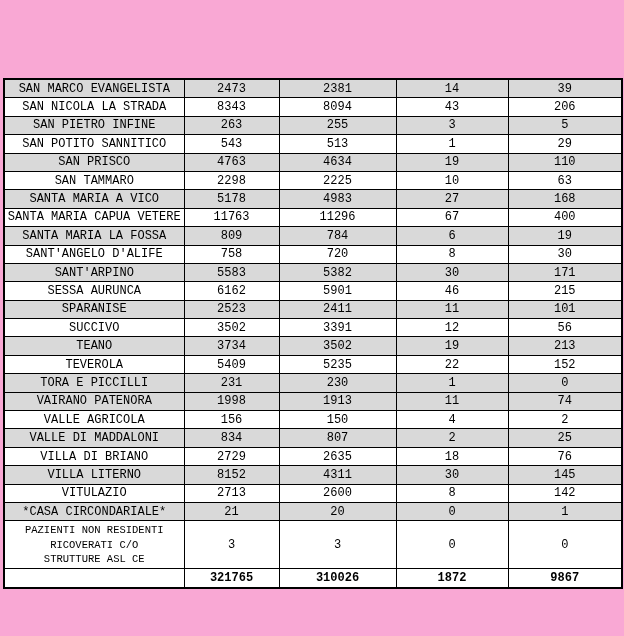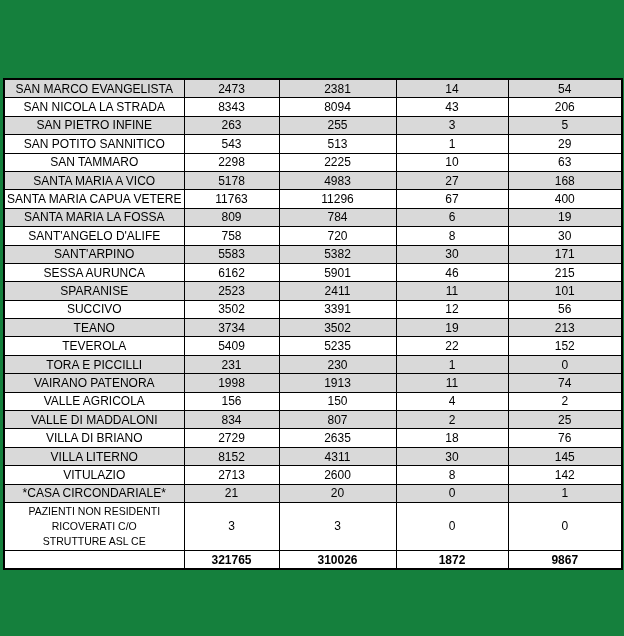--- a/index.html
+++ b/index.html
@@ -4,23 +4,23 @@
 <style>
   html, body {
     margin: 0;
     padding: 0;
     background: #ffffff;
   }
   .canvas {
     position: relative;
     width: 624px;
     height: 636px;
-    background: #15803d;
+    background: #f9a8d4;
     overflow: hidden;
-    font-family: Liberation Sans, sans-serif;
+    font-family: Liberation Mono, monospace;
     color: #000000;
   }
   table.data-table {
     position: absolute;
     left: 3px;
     top: 78px;
     width: 618px;
     border-collapse: collapse;
     table-layout: fixed;
     border: 2px solid #000000;
@@ -67,21 +67,21 @@
       <col style="width:117px">
       <col style="width:112px">
       <col style="width:114px">
     </colgroup>
     <tbody id="table-body">
         <tr class="stripe">
           <td class="name-cell">SAN MARCO EVANGELISTA</td>
           <td class="value-cell">2473</td>
           <td class="value-cell">2381</td>
           <td class="value-cell">14</td>
-          <td class="value-cell">54</td>
+          <td class="value-cell">39</td>
         </tr>
         <tr class="">
           <td class="name-cell">SAN NICOLA LA STRADA</td>
           <td class="value-cell">8343</td>
           <td class="value-cell">8094</td>
           <td class="value-cell">43</td>
           <td class="value-cell">206</td>
         </tr>
         <tr class="stripe">
           <td class="name-cell">SAN PIETRO INFINE</td>
@@ -89,20 +89,27 @@
           <td class="value-cell">255</td>
           <td class="value-cell">3</td>
           <td class="value-cell">5</td>
         </tr>
         <tr class="">
           <td class="name-cell">SAN POTITO SANNITICO</td>
           <td class="value-cell">543</td>
           <td class="value-cell">513</td>
           <td class="value-cell">1</td>
           <td class="value-cell">29</td>
+        </tr>
+        <tr class="stripe">
+          <td class="name-cell">SAN PRISCO</td>
+          <td class="value-cell">4763</td>
+          <td class="value-cell">4634</td>
+          <td class="value-cell">19</td>
+          <td class="value-cell">110</td>
         </tr>
         <tr class="">
           <td class="name-cell">SAN TAMMARO</td>
           <td class="value-cell">2298</td>
           <td class="value-cell">2225</td>
           <td class="value-cell">10</td>
           <td class="value-cell">63</td>
         </tr>
         <tr class="stripe">
           <td class="name-cell">SANTA MARIA A VICO</td>

